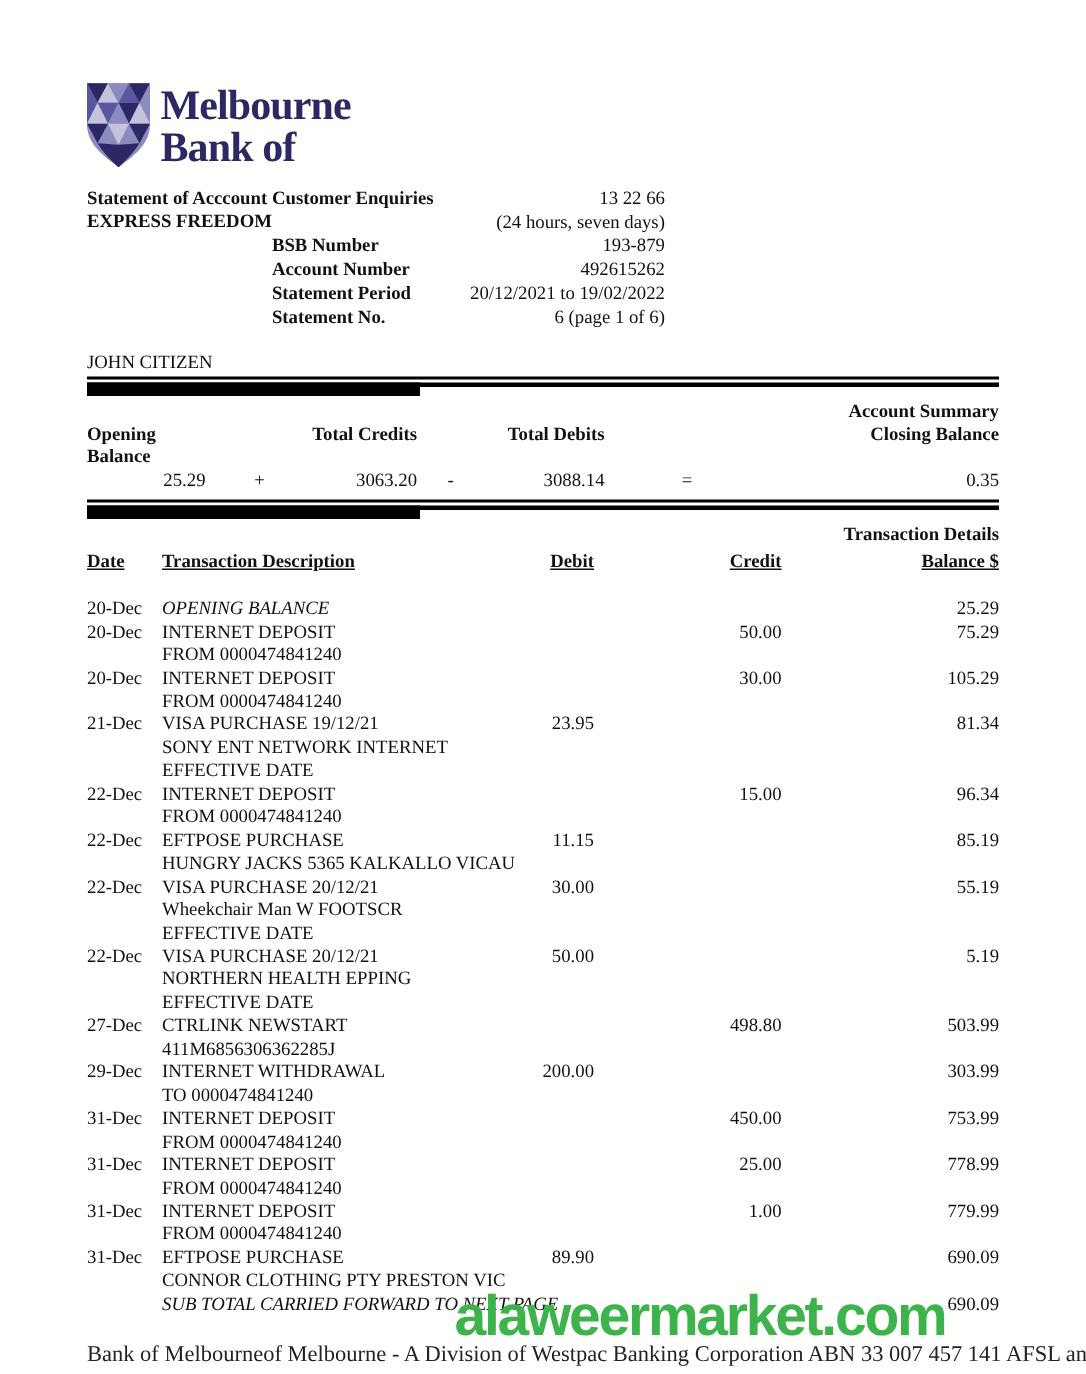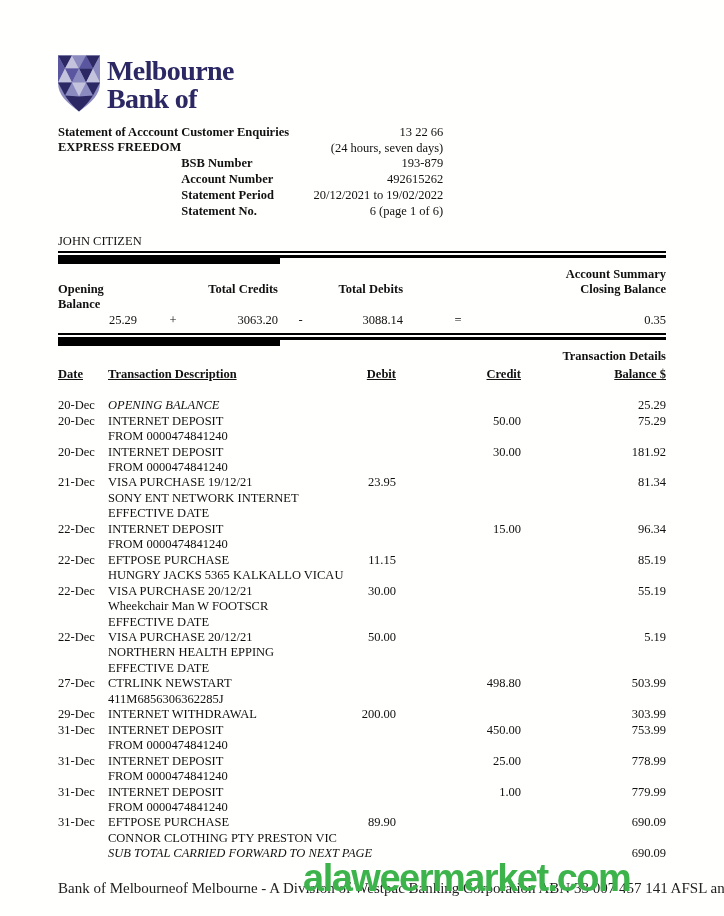--- a/index.html
+++ b/index.html
@@ -203,21 +203,21 @@
             <div class="c-num"></div>
             <div class="c-num"></div>
           </div>
         </div>
         <div>
           <div class="tx-grid">
             <div class="c-date">20-Dec</div>
             <div class="c-desc">INTERNET DEPOSIT</div>
             <div class="c-num"></div>
             <div class="c-num">30.00</div>
-            <div class="c-num">181.92</div>
+            <div class="c-num">105.29</div>
           </div>
           <div class="tx-grid">
             <div class="c-date"></div>
             <div class="c-desc">FROM 0000474841240</div>
             <div class="c-num"></div>
             <div class="c-num"></div>
             <div class="c-num"></div>
           </div>
         </div>
         <div>
@@ -340,20 +340,21 @@
         <div>
           <div class="tx-grid">
             <div class="c-date">29-Dec</div>
             <div class="c-desc">INTERNET WITHDRAWAL</div>
             <div class="c-num">200.00</div>
             <div class="c-num"></div>
             <div class="c-num">303.99</div>
           </div>
           <div class="tx-grid">
             <div class="c-date"></div>
+            <div class="c-desc">TO 0000474841240</div>
             <div class="c-num"></div>
             <div class="c-num"></div>
             <div class="c-num"></div>
           </div>
         </div>
         <div>
           <div class="tx-grid">
             <div class="c-date">31-Dec</div>
             <div class="c-desc">INTERNET DEPOSIT</div>
             <div class="c-num"></div>

